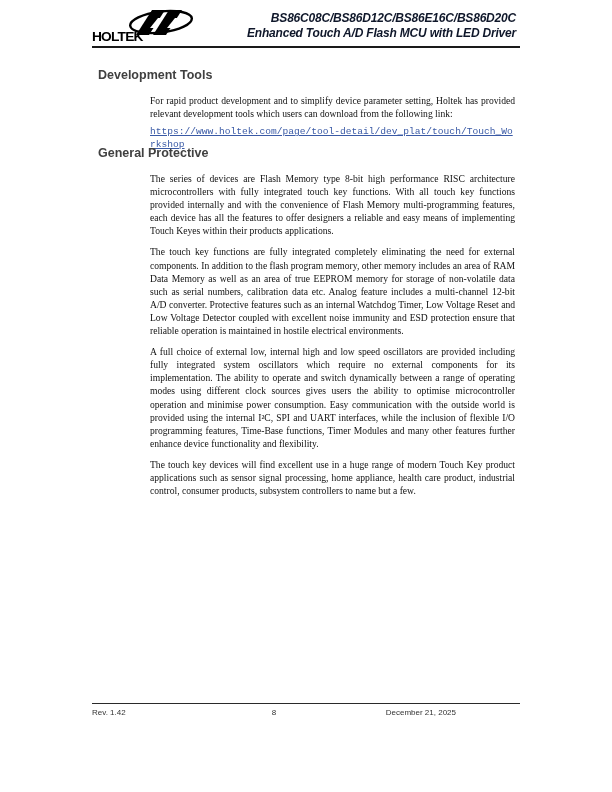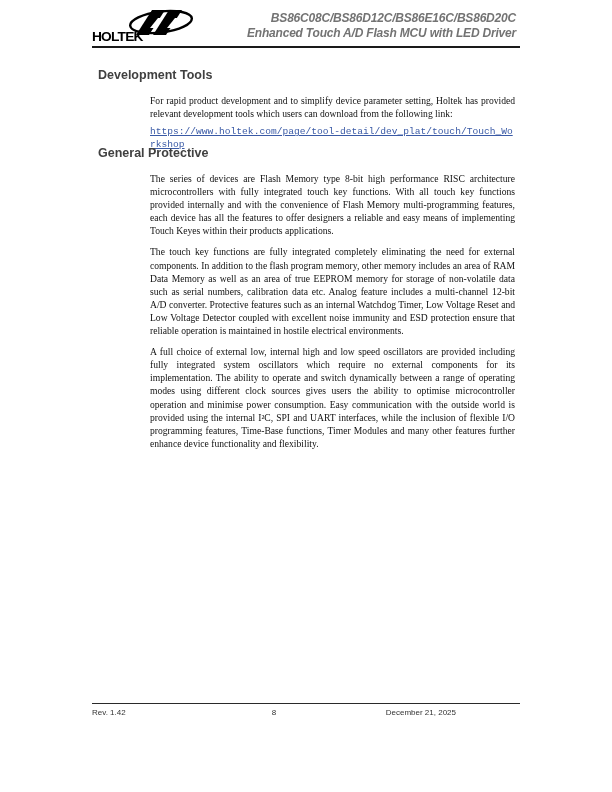--- a/index.html
+++ b/index.html
@@ -17,21 +17,21 @@
   .logo {
     position:absolute; left:92px; top:9px;
     width:110px; height:38px;
   }
   .title-block {
     position:absolute; left:220px; top:11px; width:296px;
     text-align:right;
     font-family:"Liberation Sans", sans-serif;
     font-weight:bold; font-style:italic;
     font-size:12px; line-height:15px;
-    color:#737373;
+    color:#0f172a;
     letter-spacing:-0.2px;
     white-space:nowrap;
   }
   .header-rule {
     position:absolute; left:92px; top:46px;
     width:428px; height:2px; background:#1a1a1a;
   }
   
   .section-heading {
     position:absolute; left:98px;
@@ -101,20 +101,21 @@
   <div class="body-block b-devtools">
     <p>For rapid product development and to simplify device parameter setting, Holtek has provided relevant development tools which users can download from the following link:</p>
     <a class="doc-link" href="#">https://www.holtek.com/page/tool-detail/dev_plat/touch/Touch_Workshop</a>
   </div>
 
   <div class="section-heading h-gendesc">General Protective</div>
   <div class="body-block b-gendesc">
     <p>The series of devices are Flash Memory type 8-bit high performance RISC architecture microcontrollers with fully integrated touch key functions. With all touch key functions provided internally and with the convenience of Flash Memory multi-programming features, each device has all the features to offer designers a reliable and easy means of implementing Touch Keyes within their products applications.</p>
     <p>The touch key functions are fully integrated completely eliminating the need for external components. In addition to the flash program memory, other memory includes an area of RAM Data Memory as well as an area of true EEPROM memory for storage of non-volatile data such as serial numbers, calibration data etc. Analog feature includes a multi-channel 12-bit A/D converter. Protective features such as an internal Watchdog Timer, Low Voltage Reset and Low Voltage Detector coupled with excellent noise immunity and ESD protection ensure that reliable operation is maintained in hostile electrical environments.</p>
     <p>A full choice of external low, internal high and low speed oscillators are provided including fully integrated system oscillators which require no external components for its implementation. The ability to operate and switch dynamically between a range of operating modes using different clock sources gives users the ability to optimise microcontroller operation and minimise power consumption. Easy communication with the outside world is provided using the internal I²C, SPI and UART interfaces, while the inclusion of flexible I/O programming features, Time-Base functions, Timer Modules and many other features further enhance device functionality and flexibility.</p>
+    <p>The touch key devices will find excellent use in a huge range of modern Touch Key product applications such as sensor signal processing, home appliance, health care product, industrial control, consumer products, subsystem controllers to name but a few.</p>
   </div>
 
   <div class="footer-rule"></div>
   <div class="footer">
     <span class="fc f-left">Rev. 1.42</span>
     <span class="fc f-mid">8</span>
     <span class="fc f-right">December 21, 2025</span>
   </div>
 
 </div>

